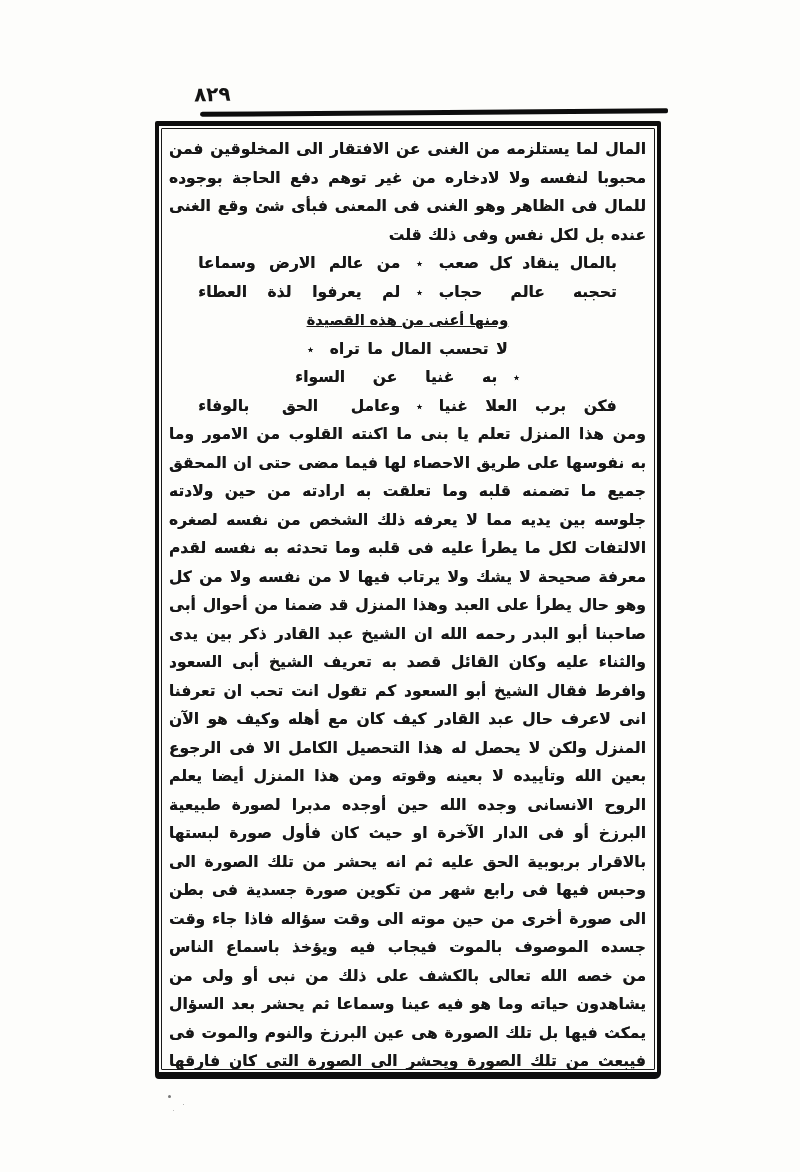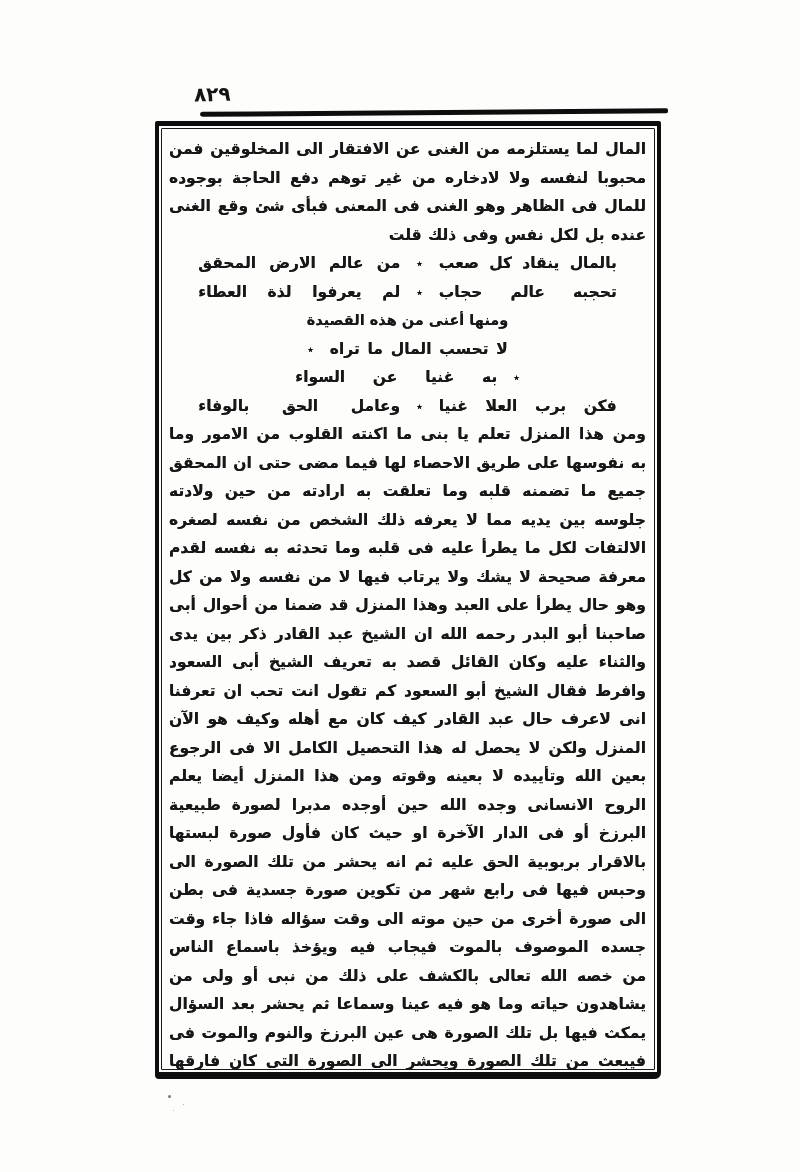--- a/index.html
+++ b/index.html
@@ -90,20 +90,21 @@
     align-self: center;
     line-height: 1;
   }
 
   .interlude {
     text-align: center;
     font-size: 14.5px;
     line-height: 28.5px;
     height: 28.5px;
     letter-spacing: 0.5px;
+    text-decoration: underline;
   }
 
   
   .specks {
     position: absolute;
     width: 3px; height: 3px;
     background: #777;
     border-radius: 50%;
     top: 1095px; left: 168px;
     box-shadow: 14px 8px 0 -1px #999, 4px 14px 0 -1px #aaa, 26px 3px 0 -1.5px #8a8a8a;
@@ -124,21 +125,21 @@
     <div class="content">
 
       <div class="line">المال لما يستلزمه من الغنى عن الافتقار الى المخلوقين فمن كان غناه بربه فهو ماله اذ المال ليس</div>
       <div class="line">محبوبا لنفسه ولا لادخاره من غير توهم دفع الحاجة بوجوده فاعلم ذلك فجميع النفوس محبة</div>
       <div class="line">للمال فى الظاهر وهو الغنى فى المعنى فبأى شئ وقع الغنى فى نفس العبد فهو المال المحبوب</div>
       <div class="line short">عنده بل لكل نفس وفى ذلك قلت</div>
 
       <div class="verse-row">
         <span class="hem hem-r">بالمال ينقاد كل صعب</span>
         <span class="star">٭</span>
-        <span class="hem hem-l">من عالم الارض المحقق</span>
+        <span class="hem hem-l">من عالم الارض وسماعا</span>
       </div>
       <div class="verse-row">
         <span class="hem hem-r">تحجبه عالم حجاب</span>
         <span class="star">٭</span>
         <span class="hem hem-l">لم يعرفوا لذة العطاء</span>
       </div>
 
       <div class="interlude">ومنها أعنى من هذه القصيدة</div>
 
       <div class="verse-row">

